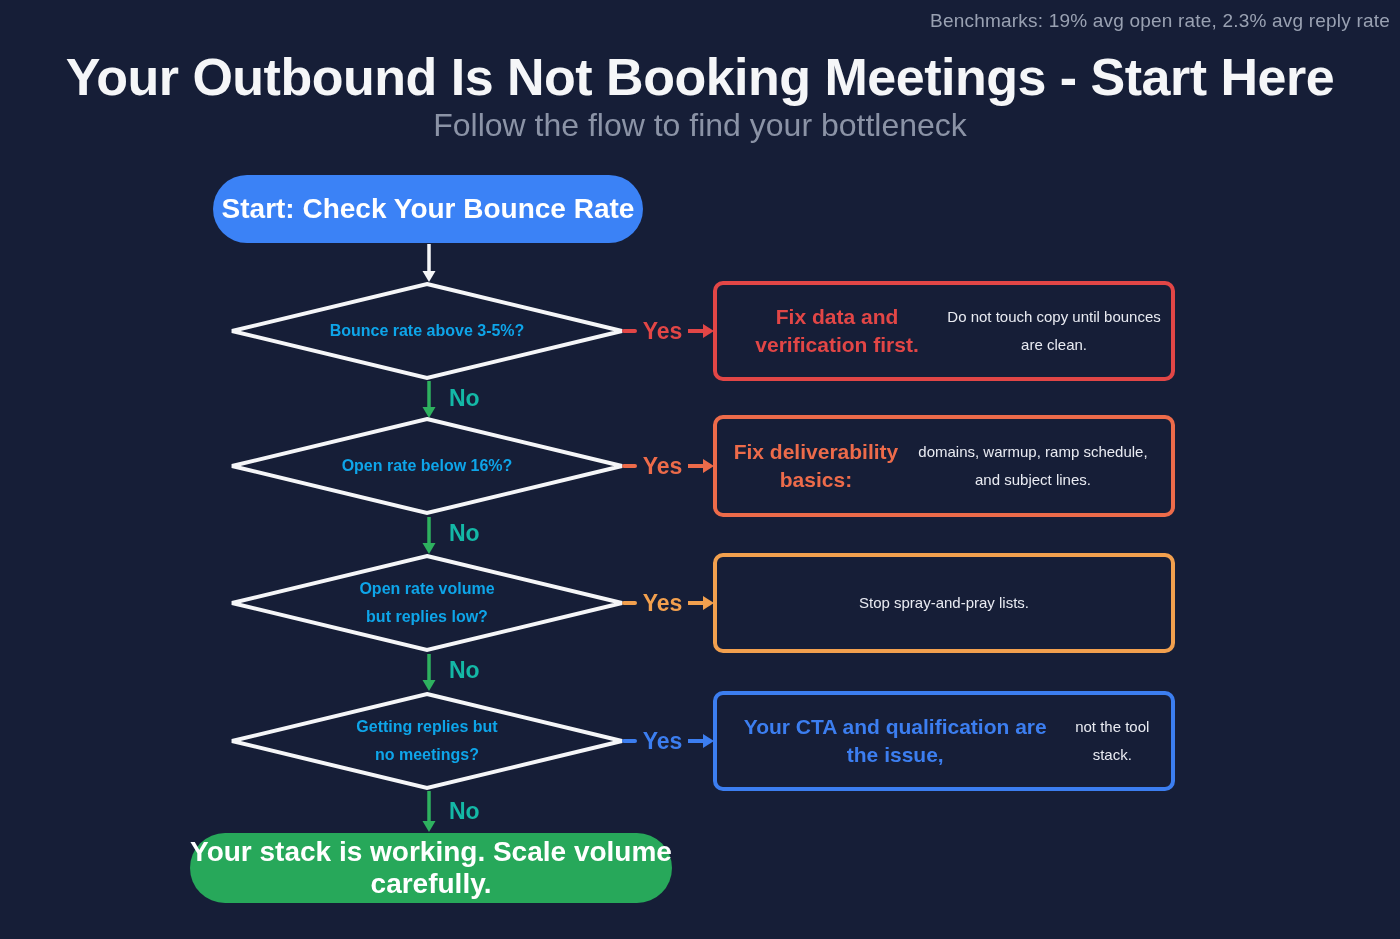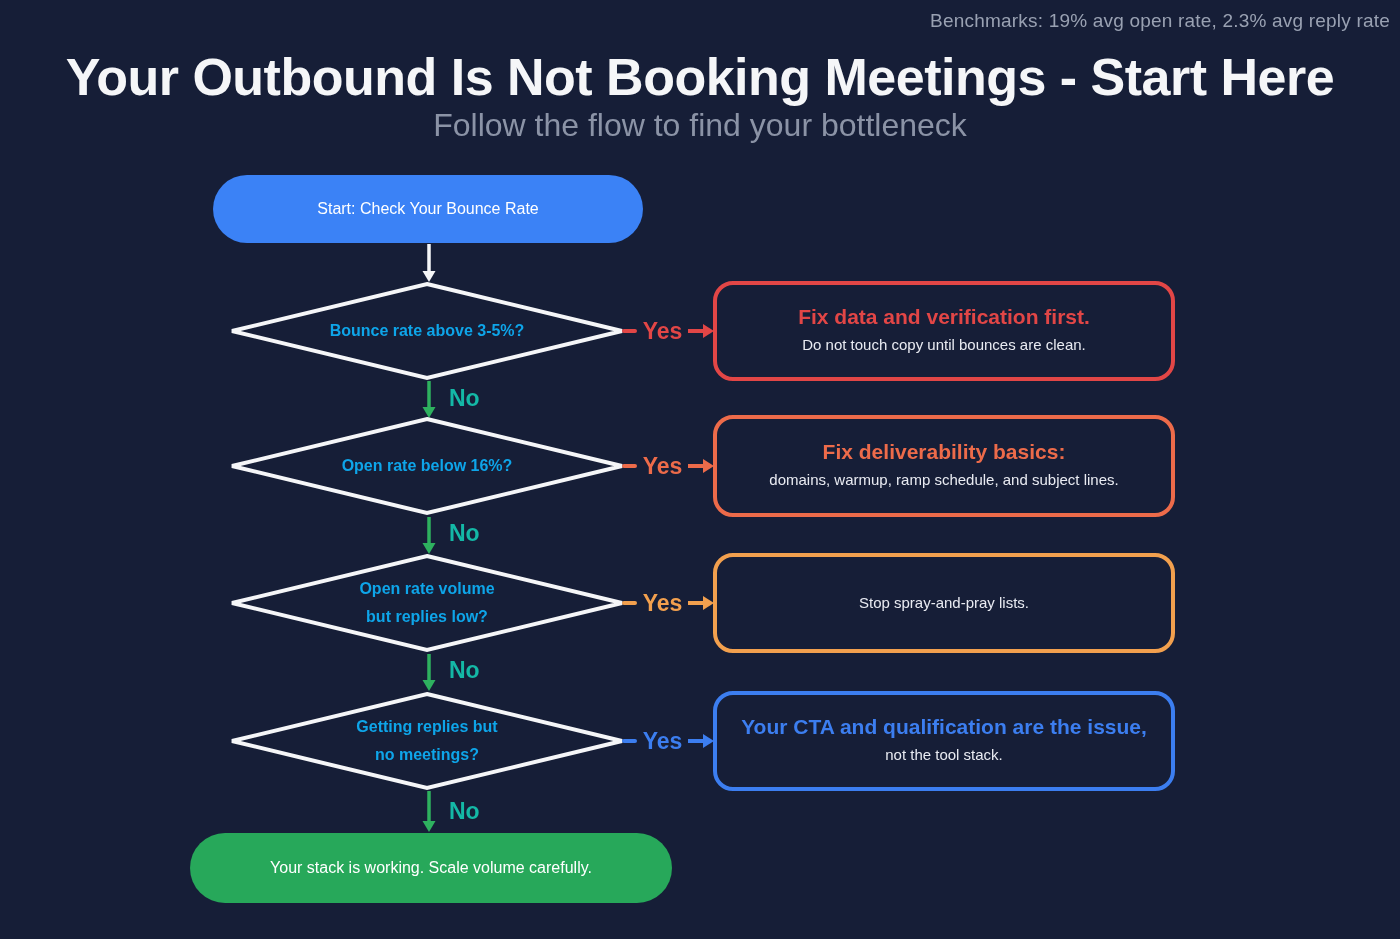--- a/index.html
+++ b/index.html
@@ -21,21 +21,21 @@
     text-align: center; font-size: 52px; font-weight: bold;
     color: #f5f6f8; letter-spacing: -0.5px;
   }
   .subtitle {
     position: absolute; top: 107px; left: 0; width: 100%;
     text-align: center; font-size: 32px; color: #8b93a6;
   }
 
   .pill {
     position: absolute; display: flex; align-items: center; justify-content: center;
-    border-radius: 35px; font-weight: normal; font-size: 16px; color: #ffffff;
+    border-radius: 35px; font-weight: bold; font-size: 28px; color: #ffffff;
     text-align: center;
   }
   .pill.start { left: 213px; top: 175px; width: 430px; height: 68px; background: #3b82f6; }
   .pill.end   { left: 190px; top: 833px; width: 482px; height: 70px; background: #27a85a; }
 
   .diamond { position: absolute; width: 396px; height: 100px; }
   .diamond svg { position: absolute; inset: 0; }
   .diamond-label {
     position: absolute; inset: 0; display: flex; align-items: center; justify-content: center;
     text-align: center; font-weight: bold; font-size: 16px; color: #0ea5e9;
@@ -51,22 +51,22 @@
     position: absolute; left: 622px; width: 92px; height: 30px;
     display: flex; align-items: center; justify-content: space-between;
     color: var(--c);
   }
   .yes-dash { width: 15px; height: 4px; background: var(--c); border-radius: 2px; }
   .yes-label { font-weight: bold; font-size: 23px; color: var(--c); line-height: 1; }
   .yes-arrow { display: block; }
 
   .result-box {
     position: absolute; left: 713px; width: 462px; height: 100px;
-    border: 4px solid var(--c); border-radius: 20px;
-    display: flex; flex-direction: column; align-items: center; justify-content: center;
+    border: 4px solid var(--c); border-radius: 10px;
+    display: flex; flex-direction: row; align-items: center; justify-content: center;
     text-align: center; padding: 4px 10px; line-height: 28px;
   }
   .result-title { font-weight: bold; font-size: 21px; color: var(--tc, var(--c)); }
   .result-body  { font-size: 15px; color: #e9ebf2; }
 
   .v-arrow { position: absolute; left: 421px; }
   .no-label {
     position: absolute; left: 449px; font-weight: bold; font-size: 23px;
     color: #14b8a6; line-height: 1;
   }

